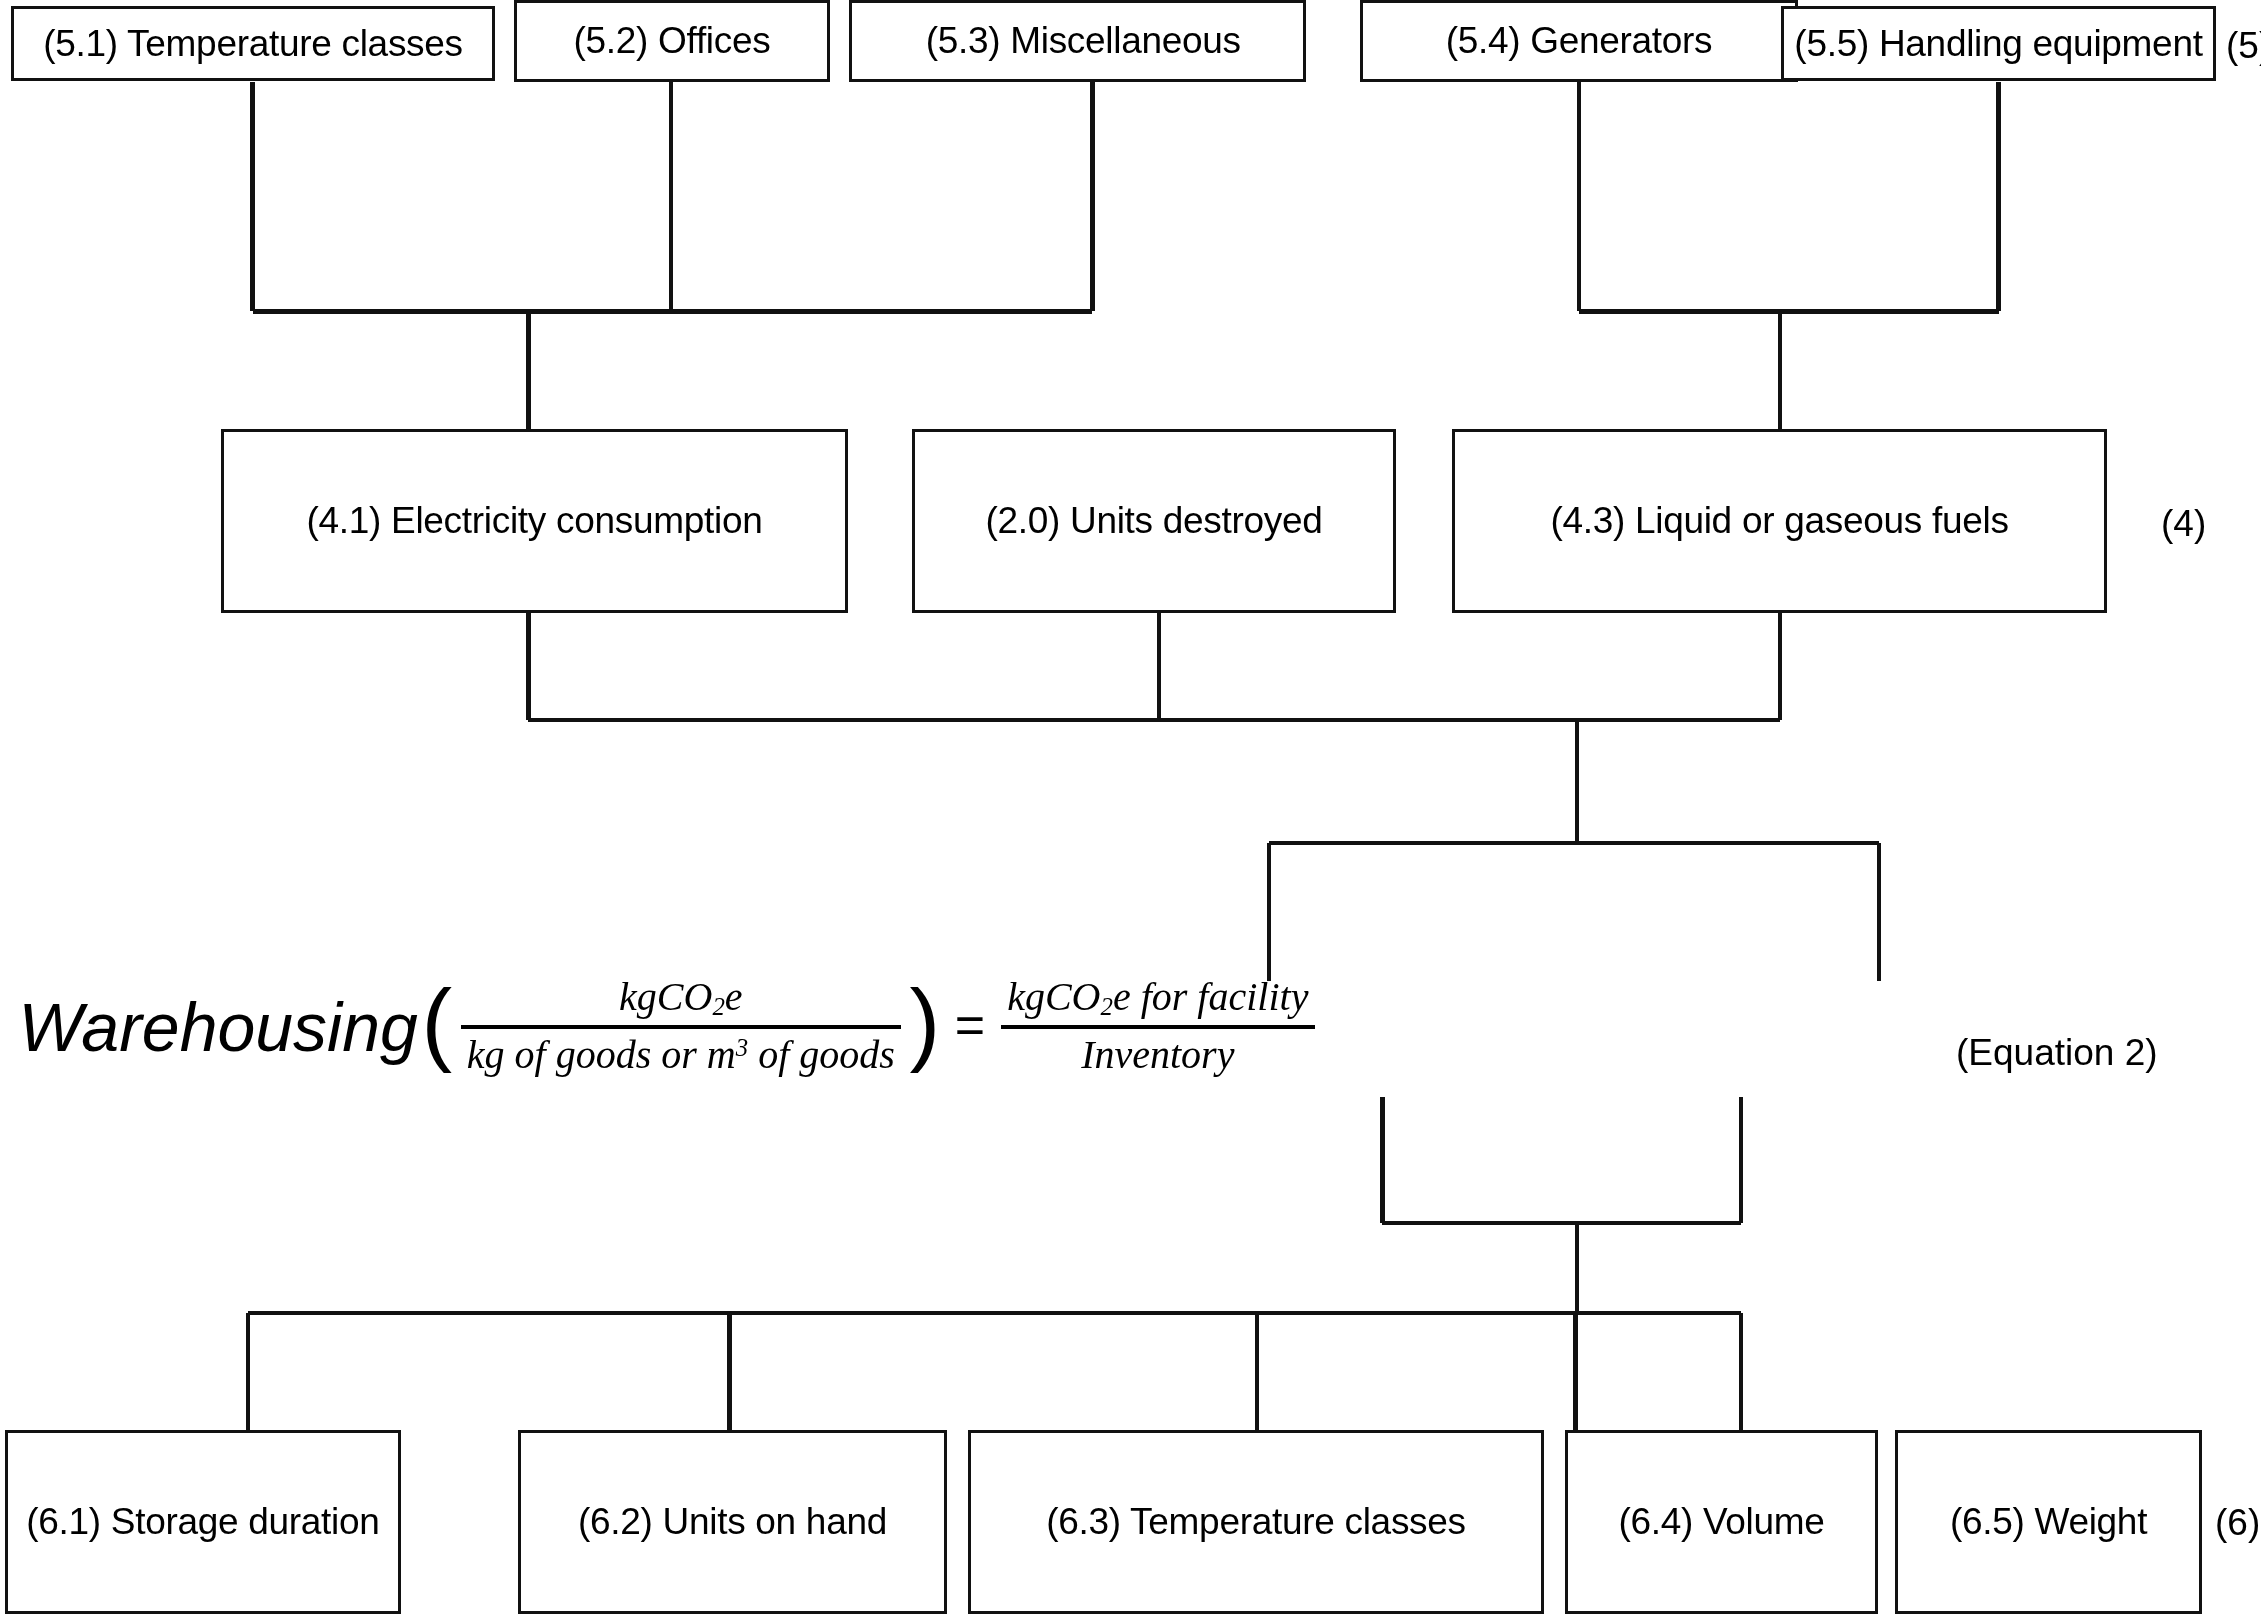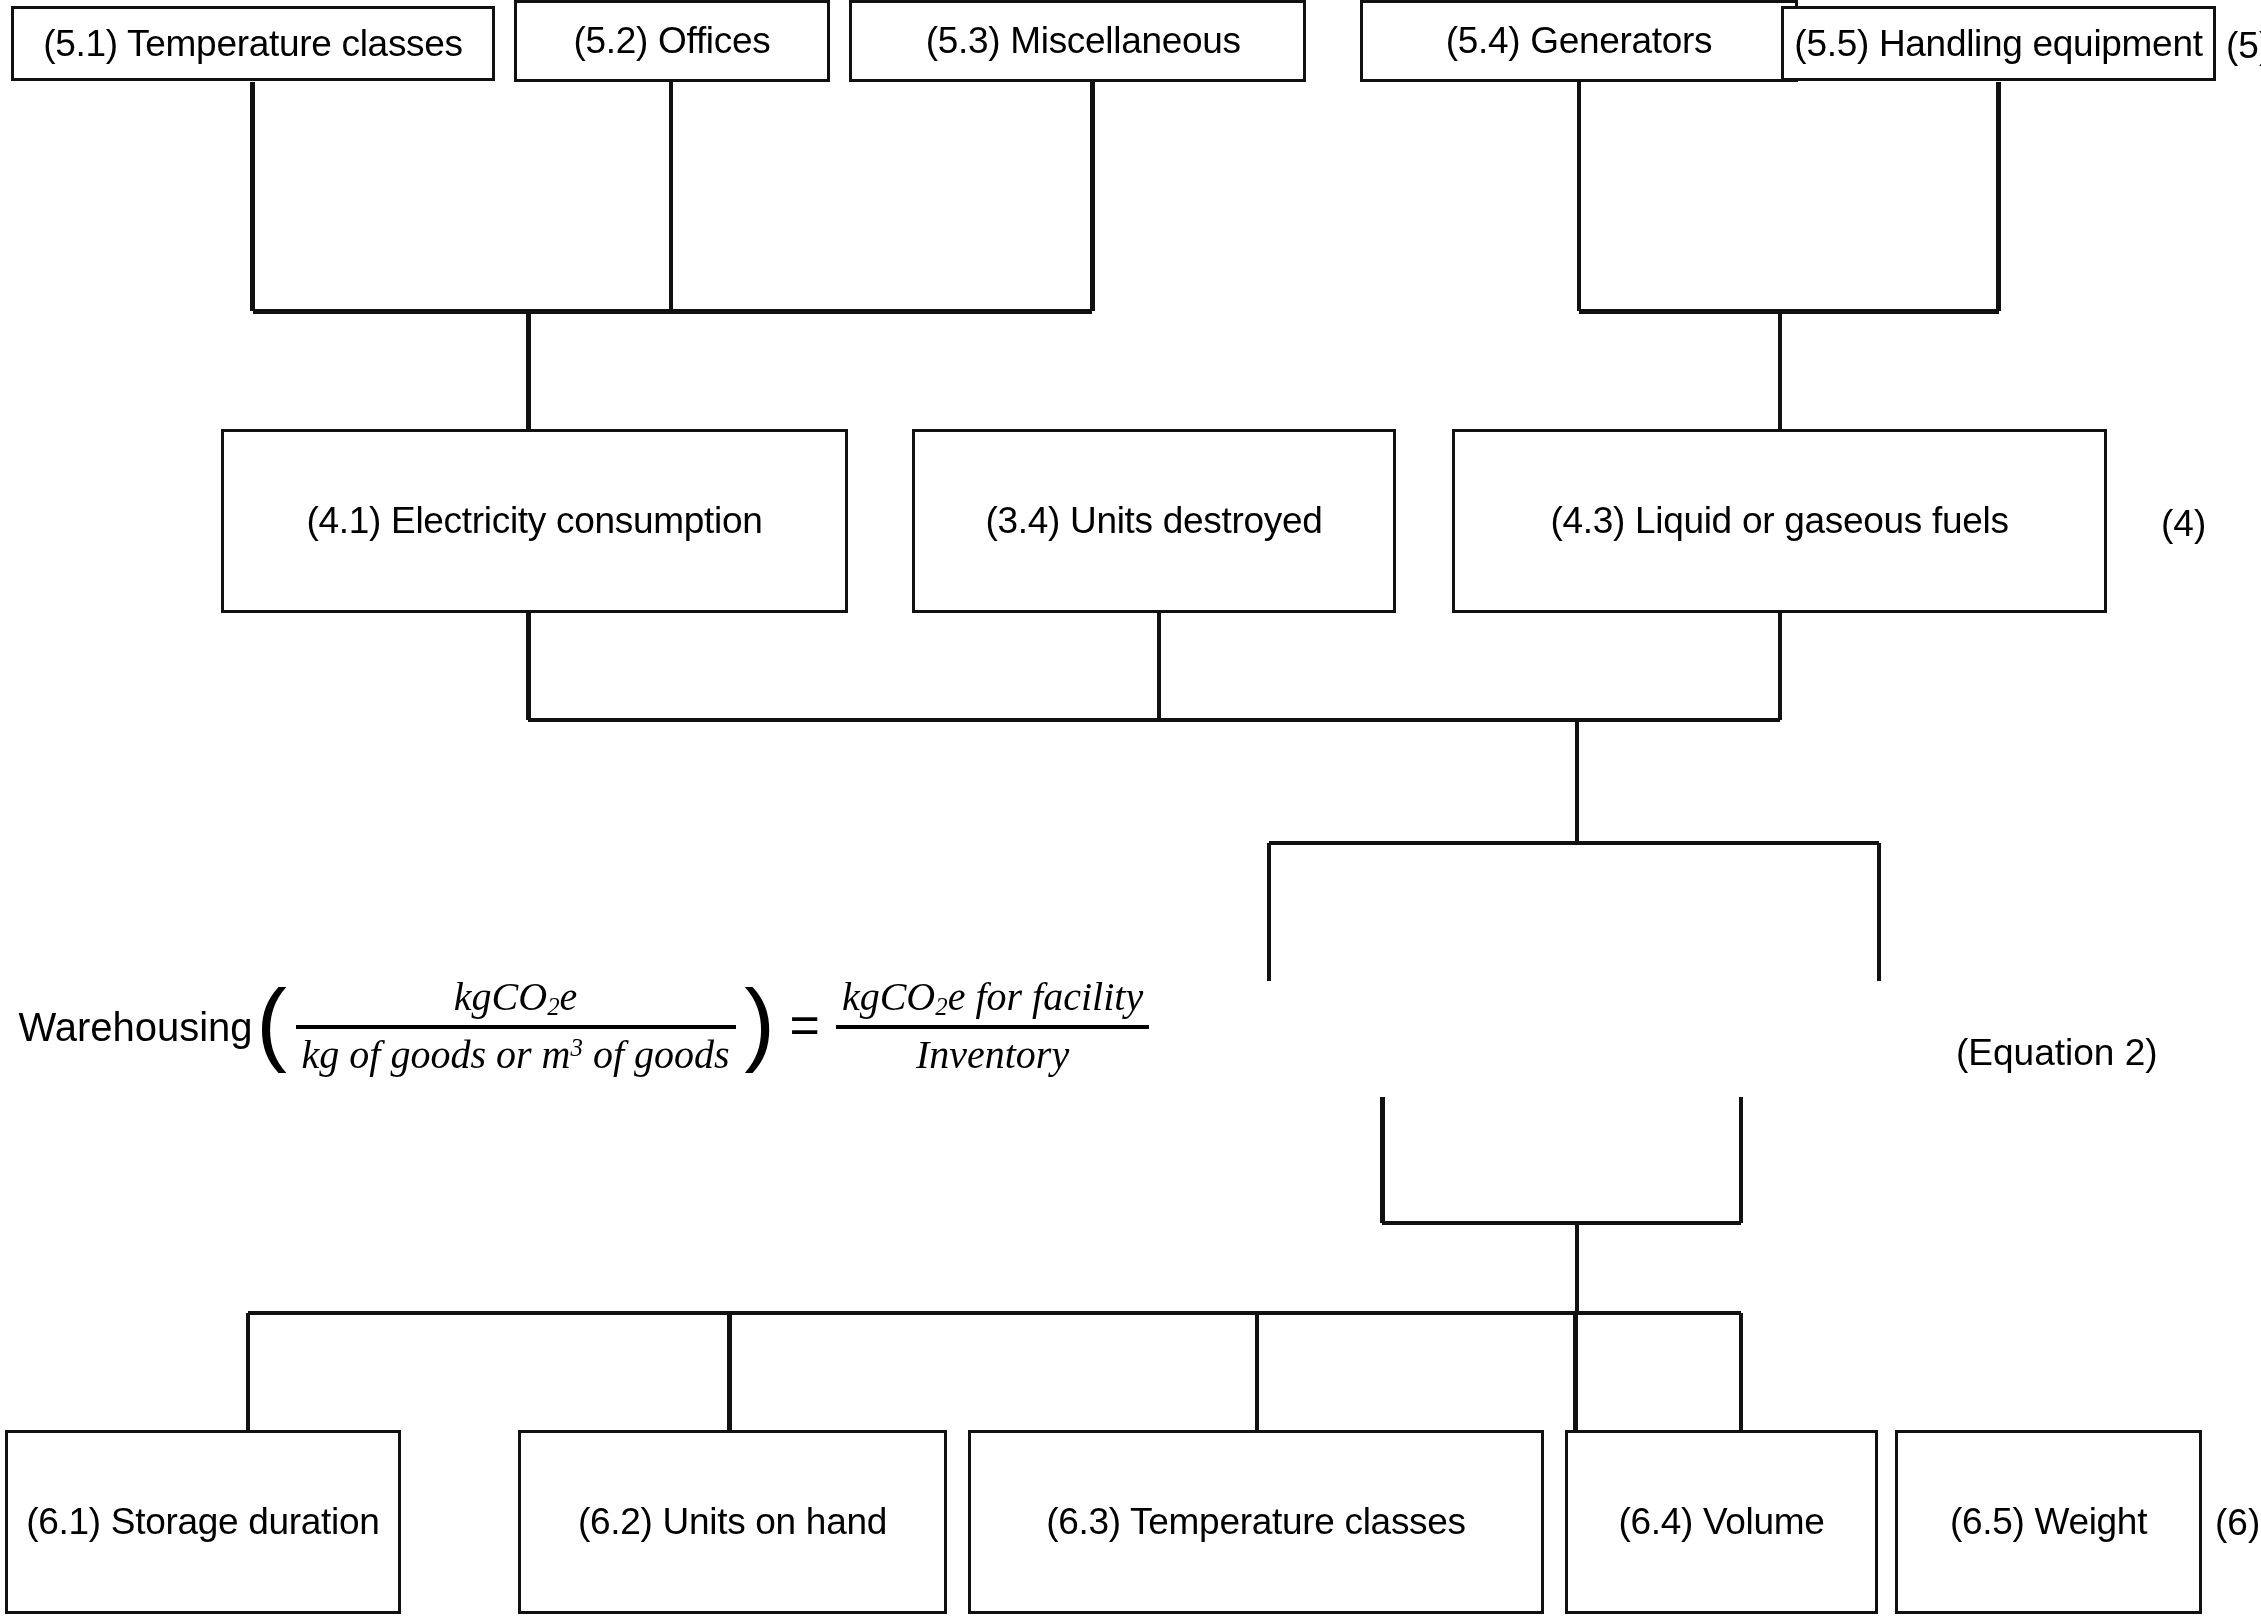--- a/index.html
+++ b/index.html
@@ -54,23 +54,24 @@
     position:absolute;
     left:18.4px;
     top:956px;
     width:1999px;
     height:141px;
     display:flex;
     align-items:center;
     z-index:4;
   }
   .eq-lead{
-    font-size:40px;
+    font-size:68px;
     white-space:nowrap;
     line-height:1;
+    font-style:italic;
   }
   .paren{
     font-size:92px;
     line-height:0.78;
     font-weight:300;
     padding:0 3.7px;
     transform:translateY(-3.7px);
   }
   .frac{
     display:inline-flex;
@@ -169,21 +170,21 @@
   </div>
   <div class="node" style="left:1781px; top:6.1px; width:435px; height:75px;">
     <span>(5.5) Handling equipment</span>
   </div>
   <div class="grouplabel" style="left:2226px; top:24.5px;">(5)</div>
 
   <div class="node" style="left:221px; top:429px; width:627px; height:184px;">
     <span>(4.1) Electricity consumption</span>
   </div>
   <div class="node" style="left:912px; top:429px; width:484px; height:184px;">
-    <span>(3.4) Units destroyed</span>
+    <span>(2.0) Units destroyed</span>
   </div>
   <div class="node" style="left:1452px; top:429px; width:655px; height:184px;">
     <span>(4.3) Liquid or gaseous fuels</span>
   </div>
   <div class="grouplabel" style="left:2161px; top:503px;">(4)</div>
 
   <div id="equation">
     <span class="eq-lead">Warehousing</span>
     <span class="paren">(</span>
 

